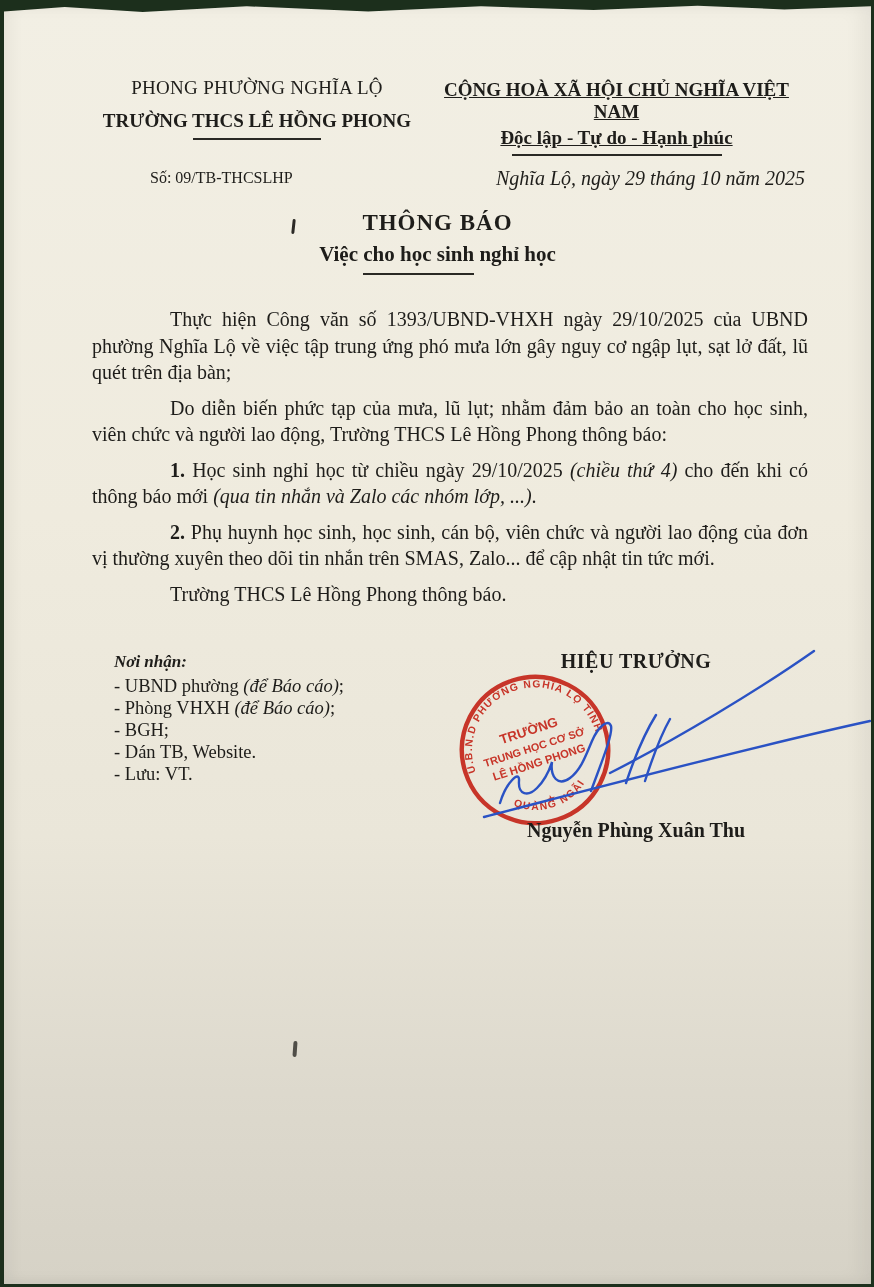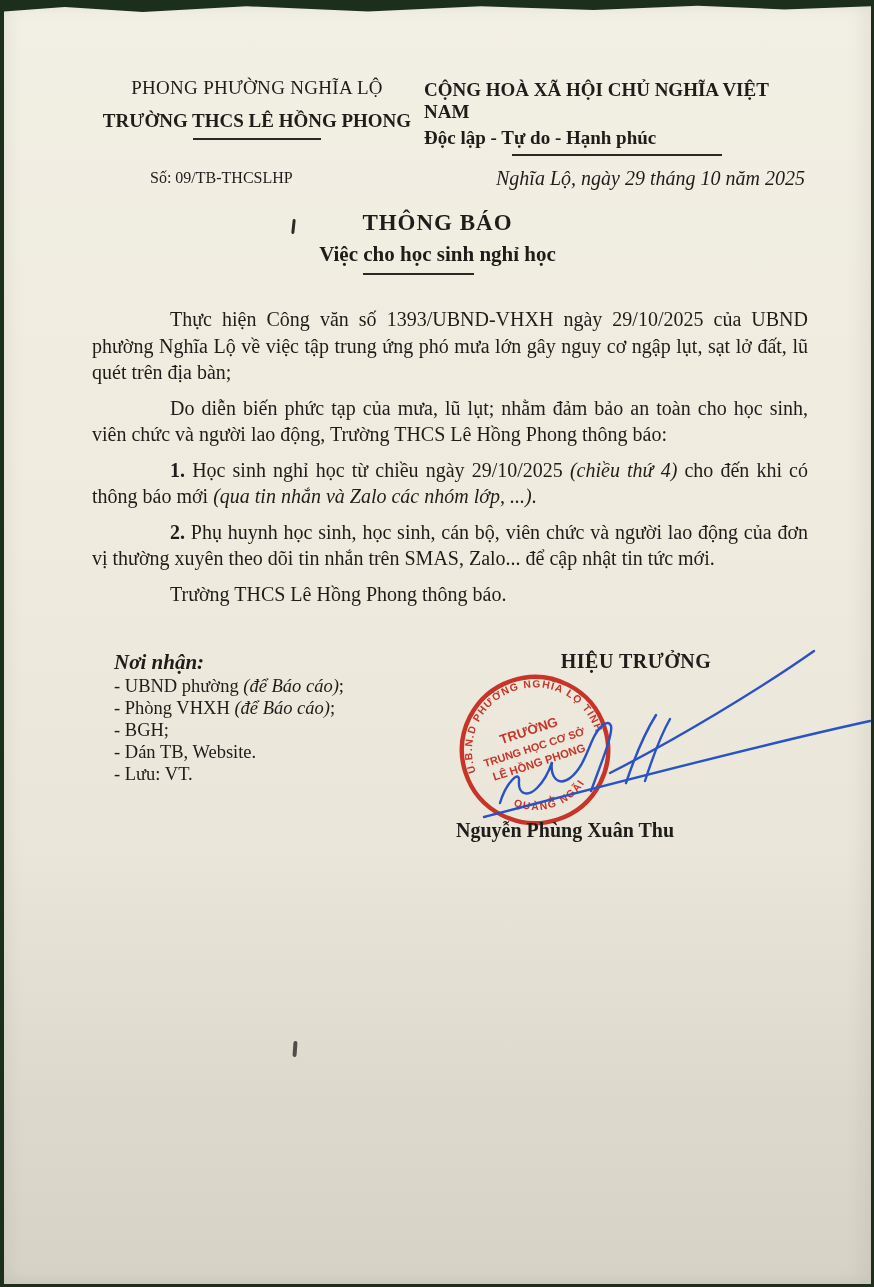--- a/index.html
+++ b/index.html
@@ -13,40 +13,40 @@
     position:absolute;left:4px;top:5px;right:3px;bottom:3px;
     background:linear-gradient(180deg,#f2efe4 0%,#efebde 40%,#eae6d9 65%,#ddd9cd 85%,#d6d2c6 100%);
     clip-path:polygon(0% 0.5%,7% 0.15%,16% 0.55%,28% 0.1%,42% 0.5%,55% 0.1%,68% 0.4%,80% 0.05%,90% 0.35%,100% 0.1%,100% 100%,0% 100%);
     box-shadow:inset -10px 0 18px rgba(0,0,0,0.05), inset 8px 0 14px rgba(0,0,0,0.04);
     color:#1e1d1a;
   }
   .hdr-left{position:absolute;top:72px;left:92px;width:322px;text-align:center;}
   .hdr-left .l1{font-size:19px;letter-spacing:0.3px;}
   .hdr-left .l2{font-size:19px;font-weight:bold;margin-top:11px;}
   .hdr-left .rule{width:128px;height:2px;background:#2a2925;margin:6px auto 0;}
-  .hdr-right{position:absolute;top:74px;left:420px;width:385px;text-align:left;}
+  .hdr-right{position:absolute;top:74px;left:420px;width:385px;text-align:center;text-decoration:underline;}
   .hdr-right .l1{font-size:19px;font-weight:bold;}
   .hdr-right .l2{font-size:19px;font-weight:bold;margin-top:4px;}
   .hdr-right .rule{width:210px;height:2px;background:#2a2925;margin:5px auto 0;}
   .so-line{position:absolute;top:164px;left:146px;font-size:16px;}
   .date-line{position:absolute;top:162px;left:492px;font-size:20px;font-style:italic;}
   .title-block{position:absolute;top:205px;left:0;right:0;text-align:center;}
   .title-main{font-size:23px;font-weight:bold;letter-spacing:1px;}
   .title-sub{font-size:21px;font-weight:bold;margin-top:6px;}
   .title-sub .u{border-bottom:2px solid #2a2925;padding-bottom:7px;}
   .body-block{position:absolute;top:301px;left:88px;width:716px;font-size:20px;line-height:26.5px;text-align:justify;}
   .body-block p{margin:0 0 9px 0;text-indent:78px;}
   .body-block p.last{text-indent:78px;}
   .ital{font-style:italic;}
   .bold{font-weight:bold;}
   .footer{position:absolute;top:640px;left:0;right:0;height:430px;}
   .noi-nhan{position:absolute;left:110px;top:6px;font-size:18.5px;line-height:22px;}
-  .noi-nhan .label{font-weight:bold;font-style:italic;font-size:21px;margin-bottom:2px;}
+  .noi-nhan .label{font-weight:bold;font-style:italic;font-size:17px;margin-bottom:2px;}
   .signer-title{position:absolute;left:452px;top:5px;width:360px;text-align:center;font-weight:bold;font-size:20px;letter-spacing:0.5px;}
-  .signer-name{position:absolute;left:452px;top:174px;width:360px;font-weight:bold;font-size:20px;}
+  .signer-name{position:absolute;left:452px;top:174px;width:360px;text-align:center;font-weight:bold;font-size:20px;}
   .stamp-wrap{position:absolute;left:452px;top:26px;width:158px;height:158px;transform:rotate(-18deg);opacity:0.93;}
   .sig-wrap{position:absolute;left:438px;top:-24px;width:436px;height:218px;}
   .ink-mark{position:absolute;background:#2c2a26;border-radius:2px;}
   .mark1{left:288px;top:214px;width:3px;height:15px;transform:rotate(6deg);}
   .mark2{left:289px;top:1036px;width:4px;height:16px;transform:rotate(4deg);opacity:0.8;}
 </style>
 </head>
 <body>
 
 <div class="paper">

